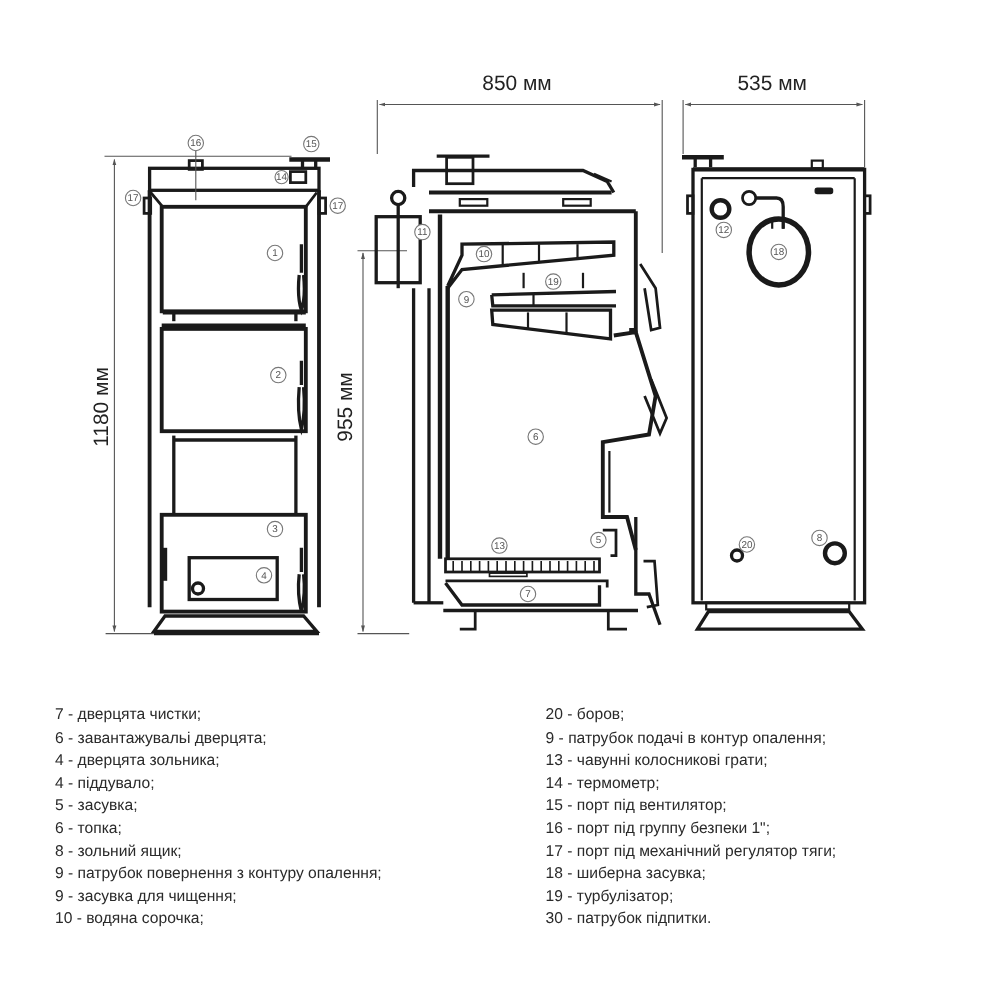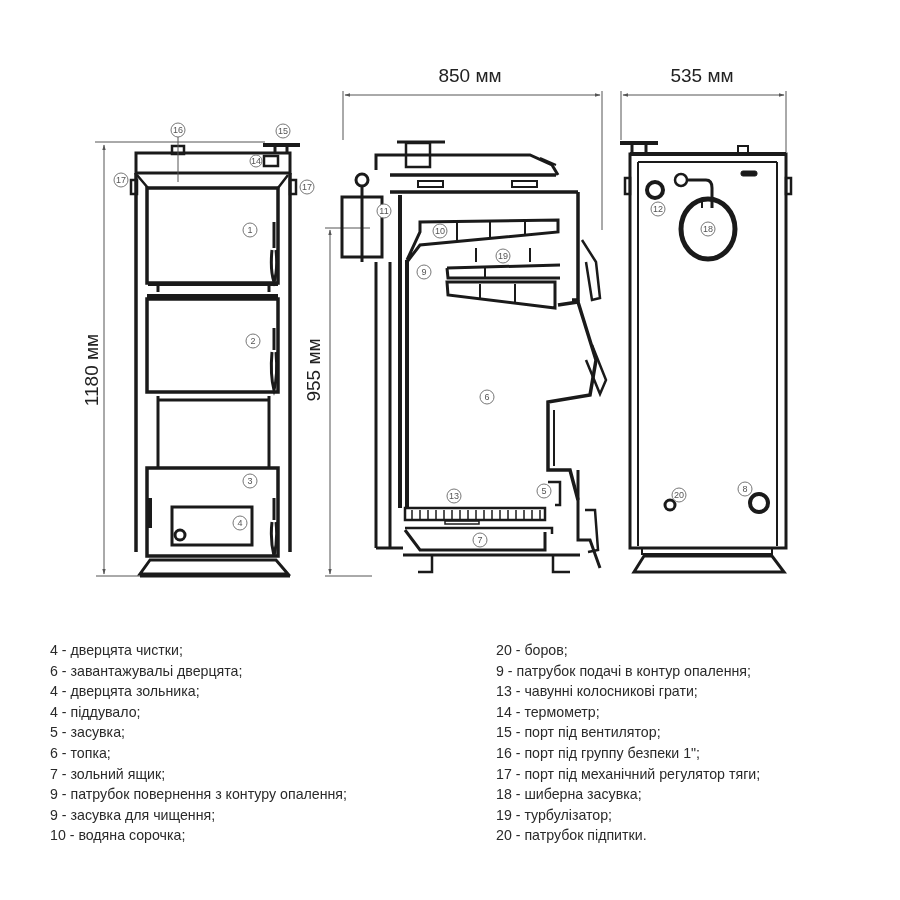--- a/index.html
+++ b/index.html
@@ -248,36 +248,36 @@
     <circle cx="679" cy="495" r="7" fill="#fff" stroke="#777" stroke-width="1"></circle>
     <text x="679" y="498" text-anchor="middle" class="callout-txt">20</text>
     <circle cx="745" cy="489" r="7" fill="#fff" stroke="#777" stroke-width="1"></circle>
     <text x="745" y="492" text-anchor="middle" class="callout-txt">8</text>
   </g>
 
   <text class="dim" x="702" y="82" text-anchor="middle">535 мм</text>
 </svg>
 
 <div class="legend left">
-  <div class="legend-item">4 - дверцята чистки;</div>
+  <div class="legend-item">7 - дверцята чистки;</div>
   <div class="legend-item">6 - завантажувальі дверцята;</div>
   <div class="legend-item">4 - дверцята зольника;</div>
   <div class="legend-item">4 - піддувало;</div>
   <div class="legend-item">5 - засувка;</div>
   <div class="legend-item">6 - топка;</div>
-  <div class="legend-item">7 - зольний ящик;</div>
+  <div class="legend-item">8 - зольний ящик;</div>
   <div class="legend-item">9 - патрубок повернення з контуру опалення;</div>
   <div class="legend-item">9 - засувка для чищення;</div>
   <div class="legend-item">10 - водяна сорочка;</div>
 </div>
 
 <div class="legend right">
   <div class="legend-item">20 - боров;</div>
   <div class="legend-item">9 - патрубок подачі в контур опалення;</div>
   <div class="legend-item">13 - чавунні колосникові грати;</div>
   <div class="legend-item">14 - термометр;</div>
   <div class="legend-item">15 - порт під вентилятор;</div>
   <div class="legend-item">16 - порт під группу безпеки 1";</div>
   <div class="legend-item">17 - порт під механічний регулятор тяги;</div>
   <div class="legend-item">18 - шиберна засувка;</div>
   <div class="legend-item">19 - турбулізатор;</div>
-  <div class="legend-item">20 - патрубок підпитки.</div>
+  <div class="legend-item">30 - патрубок підпитки.</div>
 </div>
 
 </body></html>

